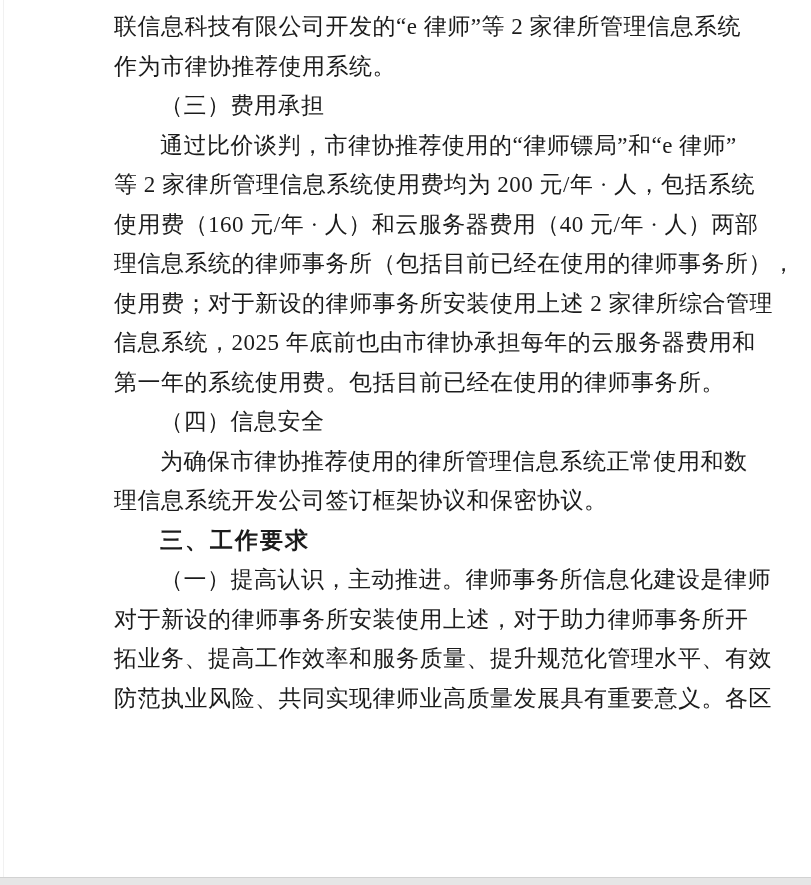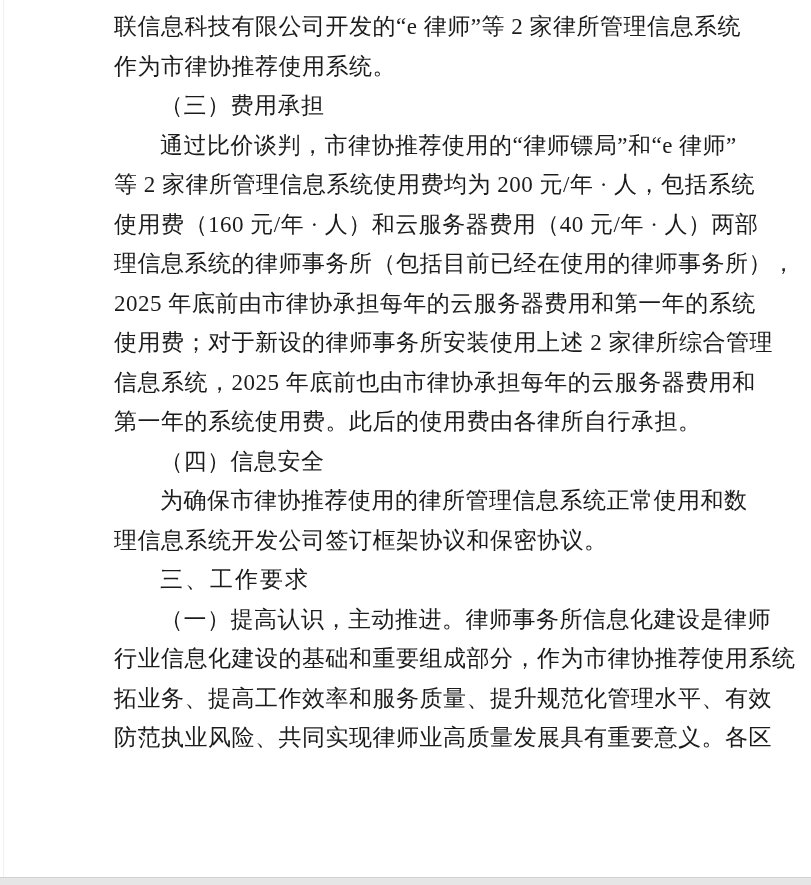--- a/index.html
+++ b/index.html
@@ -52,44 +52,43 @@
   }
   .seg-body {
     font-family: "Liberation Serif", serif;
     text-align: right;
   }
   .seg-kaiti {
     font-family: Liberation Serif, serif;
   }
   .seg-heading {
     font-family: "Liberation Sans", sans-serif;
-    font-weight: normal;
+    font-weight: bold;
     letter-spacing: 2px;
   }
 </style>
 </head>
 <body>
 
 <div class="page">
   <div class="left-page-edge"></div>
   <div class="text-block">
       <div class="line"><span class="seg-body">联信息科技有限公司开发的“e 律师”等 2 家律所管理信息系统</span></div>
       <div class="line"><span class="seg-body">作为市律协推荐使用系统。</span></div>
       <div class="line indent"><span class="seg-kaiti">（三）费用承担</span></div>
       <div class="line indent"><span class="seg-body">通过比价谈判，市律协推荐使用的“律师镖局”和“e 律师”</span></div>
       <div class="line"><span class="seg-body">等 2 家律所管理信息系统使用费均为 200 元/年 · 人，包括系统</span></div>
       <div class="line"><span class="seg-body">使用费（160 元/年 · 人）和云服务器费用（40 元/年 · 人）两部</span></div>
       <div class="line"><span class="seg-body">理信息系统的律师事务所（包括目前已经在使用的律师事务所），</span></div>
-      <div class="line"><span class="seg-body">2025 年底前由市律协承担每年的云服务器费用和第一年的系统</span></div>
       <div class="line"><span class="seg-body">使用费；对于新设的律师事务所安装使用上述 2 家律所综合管理</span></div>
       <div class="line"><span class="seg-body">信息系统，2025 年底前也由市律协承担每年的云服务器费用和</span></div>
-      <div class="line"><span class="seg-body">第一年的系统使用费。此后的使用费由各律所自行承担。</span></div>
+      <div class="line"><span class="seg-body">第一年的系统使用费。包括目前已经在使用的律师事务所。</span></div>
       <div class="line indent"><span class="seg-kaiti">（四）信息安全</span></div>
       <div class="line indent"><span class="seg-body">为确保市律协推荐使用的律所管理信息系统正常使用和数</span></div>
       <div class="line"><span class="seg-body">理信息系统开发公司签订框架协议和保密协议。</span></div>
       <div class="line indent"><span class="seg-heading">三、工作要求</span></div>
       <div class="line indent"><span class="seg-kaiti">（一）提高认识，主动推进。</span><span class="seg-body">律师事务所信息化建设是律师</span></div>
-      <div class="line"><span class="seg-body">行业信息化建设的基础和重要组成部分，作为市律协推荐使用系统</span></div>
+      <div class="line"><span class="seg-body">对于新设的律师事务所安装使用上述，对于助力律师事务所开</span></div>
       <div class="line"><span class="seg-body">拓业务、提高工作效率和服务质量、提升规范化管理水平、有效</span></div>
       <div class="line"><span class="seg-body">防范执业风险、共同实现律师业高质量发展具有重要意义。各区</span></div>
     </div>
   <div class="bottom-strip"></div>
 </div>
 
 </body></html>

